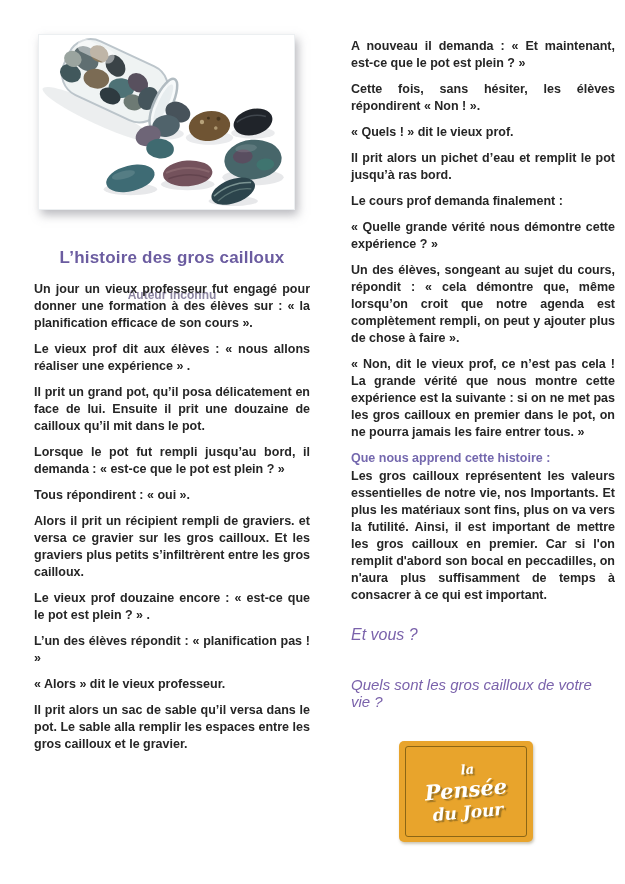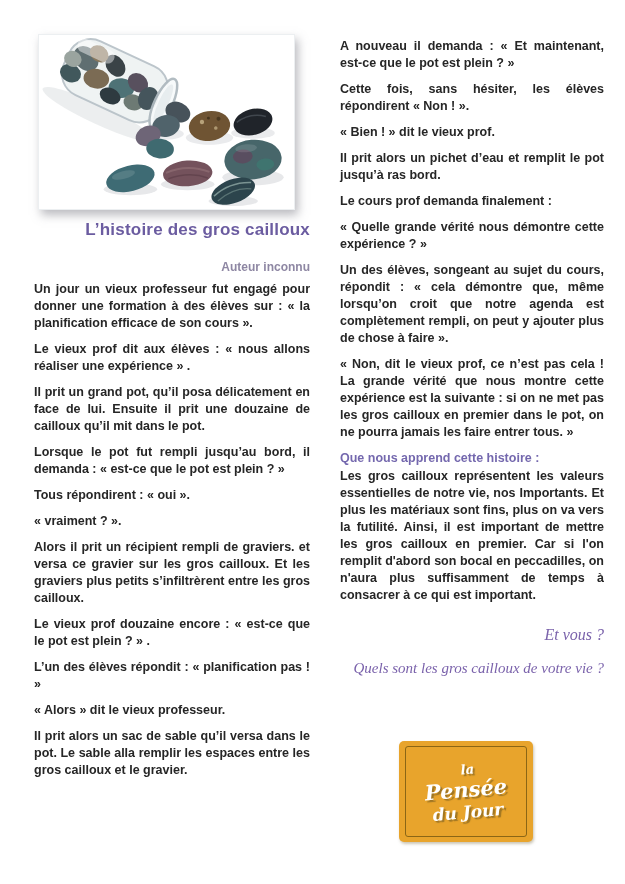--- a/index.html
+++ b/index.html
@@ -11,42 +11,42 @@
 
   
   .photo {
     position:absolute; left:38px; top:34px; width:257px; height:176px;
     background:#fff; border:1px solid #eceff1;
     box-shadow:3px 5px 9px rgba(120,120,130,.5);
   }
   .photo svg { display:block; width:100%; height:100%; }
 
   
-  .title-block { position:absolute; left:34px; top:220px; width:276px; text-align:right; }
+  .title-block { position:absolute; left:34px; top:248px; width:276px; text-align:center; }
   .title { font-size:17px; font-weight:bold; color:var(--title-purple,#6b5ca0); letter-spacing:.2px; line-height:20px; }
   .subtitle { margin-top:20px; font-size:12px; font-weight:bold; color:var(--subtitle-gray,#8e87a3); }
 
   
   .col { position:absolute; }
   .col-left  { left:34px;  top:281px; width:276px; }
-  .col-right { left:340px; top:38px;  width:264px; }
+  .col-right { left:351px; top:38px;  width:264px; }
   .para {
     font-size:12.5px; font-weight:bold; line-height:17px;
     color:var(--body-text,#262626); text-align:justify; margin-bottom:9px;
   }
   .moral-heading {
     font-size:12.5px; font-weight:bold; line-height:17px;
     color:var(--heading-purple,#7468ae); margin:4px 0 1px;
   }
   .script-line {
-    font-family:Liberation Serif, serif; font-style:italic;
-    color:var(--script-purple,#7a62ab); text-align:right;
+    font-family:Liberation Sans, sans-serif; font-style:italic;
+    color:var(--script-purple,#7a62ab); text-align:left;
   }
   .script-line.first  { margin-top:22px; font-size:16px; }
-  .script-line.second { margin-top:16px; font-size:15px; }
+  .script-line.second { margin-top:32px; font-size:15px; }
 
   
   .logo {
     position:absolute; left:399px; top:741px; width:134px; height:101px;
     background:var(--logo-gold,#e8a42c); border-radius:5px;
     box-shadow:1px 2px 3px rgba(160,150,120,.55);
   }
   .logo-inner {
     position:absolute; inset:5px 6px;
     border:1px solid rgba(122,92,18,.85); border-radius:3px;
@@ -142,33 +142,32 @@
     <h1 class="title">L’histoire des gros cailloux</h1>
     <div class="subtitle">Auteur inconnu</div>
   </header>
 
   <section class="col col-left">
       <p class="para">Un jour un vieux professeur fut engagé pour donner une formation à des élèves sur : « la planification efficace de son cours ».</p>
       <p class="para">Le vieux prof dit aux élèves : « nous allons réaliser une expérience » .</p>
       <p class="para">Il prit un grand pot, qu’il posa délicatement en face de lui. Ensuite il prit une douzaine de cailloux qu’il mit dans le pot.</p>
       <p class="para">Lorsque le pot fut rempli jusqu’au bord, il demanda : « est-ce que le pot est plein ? »</p>
       <p class="para">Tous répondirent : « oui ».</p>
-      <p class="para">« vraiment ? ».</p>
       <p class="para">Alors il prit un récipient rempli de graviers. et versa ce gravier sur les gros cailloux. Et les graviers plus petits s’infiltrèrent entre les gros cailloux.</p>
       <p class="para">Le vieux prof douzaine encore : « est-ce que le pot est plein ? » .</p>
       <p class="para">L’un des élèves répondit : « planification pas ! »</p>
       <p class="para">« Alors » dit le vieux professeur.</p>
       <p class="para">Il prit alors un sac de sable qu’il versa dans le pot. Le sable alla remplir les espaces entre les gros cailloux et le gravier.</p>
     </section>
 
   <section class="col col-right">
     <div>
         <p class="para">A nouveau il demanda : « Et maintenant, est-ce que le pot est plein ? »</p>
         <p class="para">Cette fois, sans hésiter, les élèves répondirent « Non ! ».</p>
-        <p class="para">« Bien ! » dit le vieux prof.</p>
+        <p class="para">« Quels ! » dit le vieux prof.</p>
         <p class="para">Il prit alors un pichet d’eau et remplit le pot jusqu’à ras bord.</p>
         <p class="para">Le cours prof demanda finalement :</p>
         <p class="para">« Quelle grande vérité nous démontre cette expérience ? »</p>
         <p class="para">Un des élèves, songeant au sujet du cours, répondit : « cela démontre que, même lorsqu’on croit que notre agenda est complètement rempli, on peut y ajouter plus de chose à faire ».</p>
         <p class="para">« Non, dit le vieux prof, ce n’est pas cela ! La grande vérité que nous montre cette expérience est la suivante : si on ne met pas les gros cailloux en premier dans le pot, on ne pourra jamais les faire entrer tous. »</p>
       </div>
     <h2 class="moral-heading">Que nous apprend cette histoire :</h2>
     <p class="para">Les gros cailloux représentent les valeurs essentielles de notre vie, nos Importants. Et plus les matériaux sont fins, plus on va vers la futilité. Ainsi, il est important de mettre les gros cailloux en premier. Car si l'on remplit d'abord son bocal en peccadilles, on n'aura plus suffisamment de temps à consacrer à ce qui est important.</p>
     <p class="script-line first">Et vous ?</p>
     <p class="script-line second">Quels sont les gros cailloux de votre vie ?</p>

